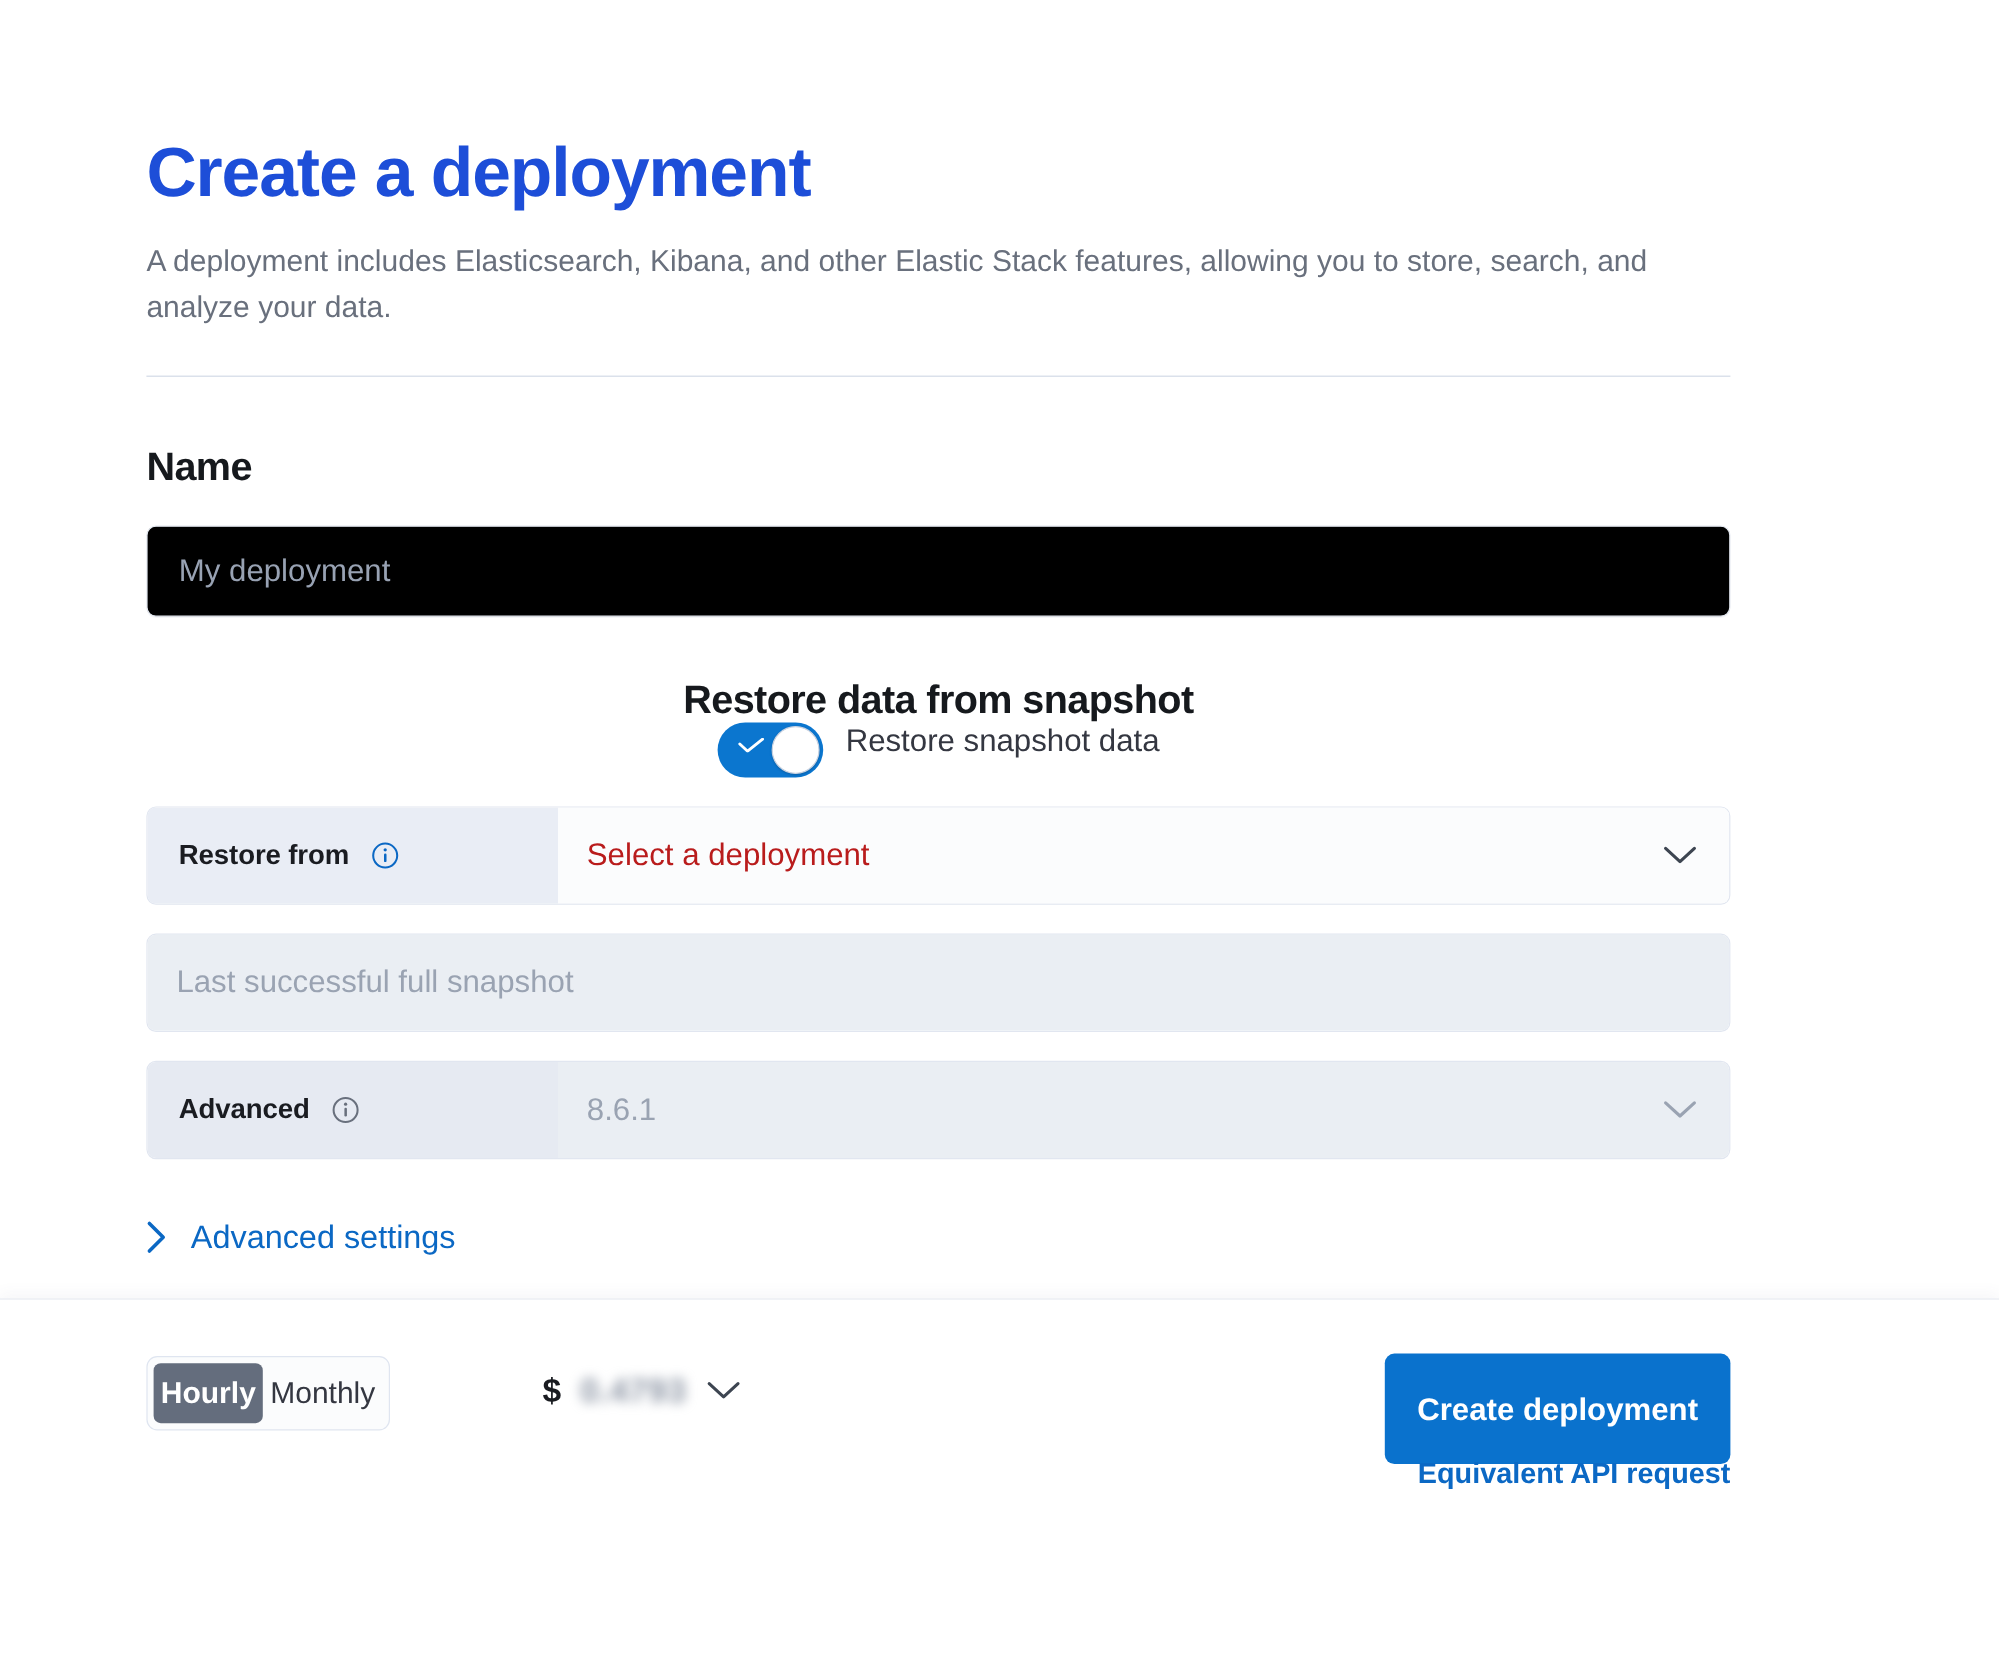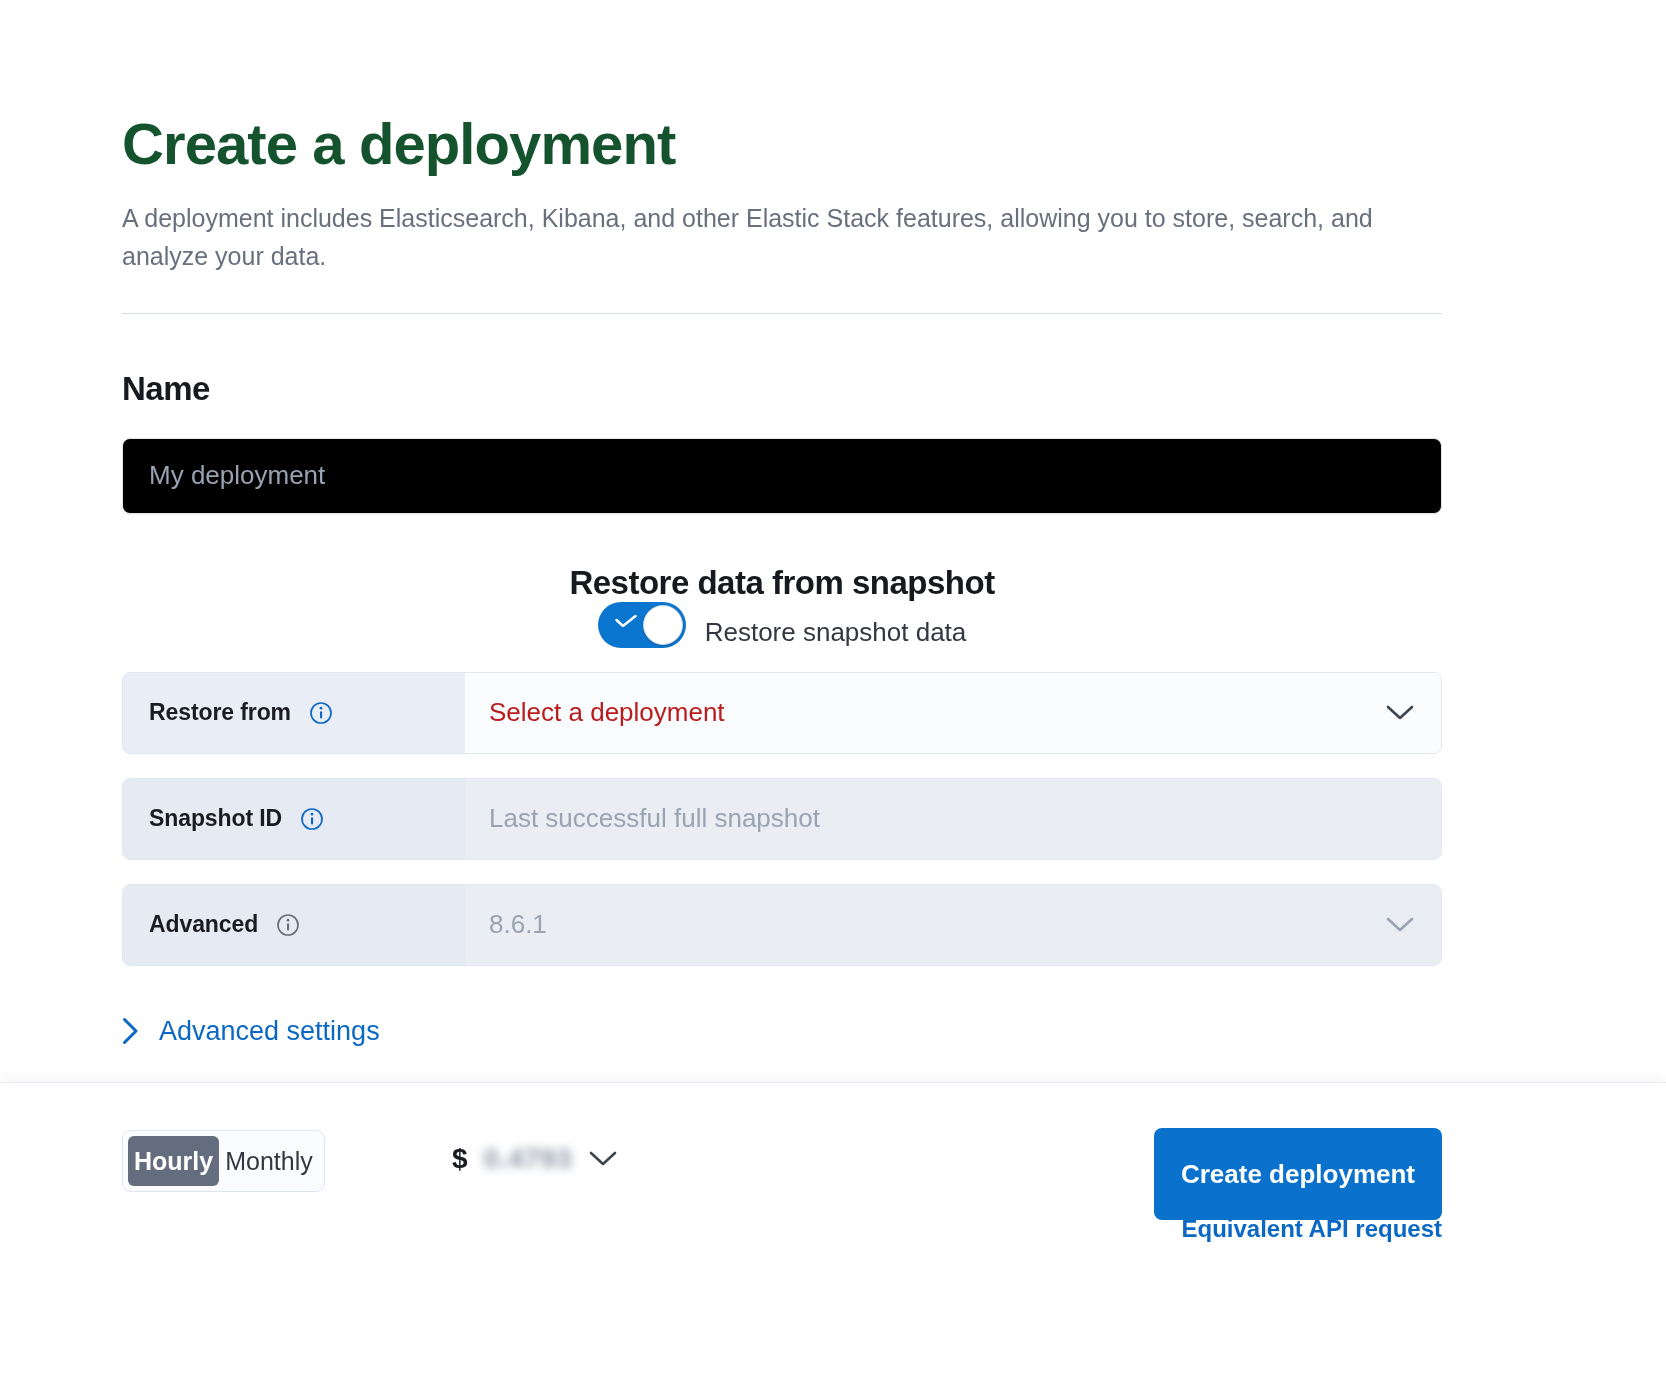--- a/index.html
+++ b/index.html
@@ -36,21 +36,21 @@
     width: 1320px;
   }
 
   
   .page-title {
     margin-top: 112px;
     font-size: 58px;
     line-height: 1.12;
     font-weight: 700;
     letter-spacing: -0.9px;
-    color: #14532d;
+    color: #1d4ed8;
   }
 
   .page-desc {
     margin-top: 22px;
     font-size: 25px;
     line-height: 1.52;
     color: #69707d;
     max-width: 1270px;
     font-weight: 400;
   }
@@ -95,21 +95,21 @@
     margin-top: 50px;
     display: flex;
     align-items: center;
     justify-content: space-between;
     width: 1320px;
     flex-direction: column;
   }
 
   .switch-wrap {
     display: flex;
-    align-items: flex-end;
+    align-items: flex-start;
     gap: 19px;
   }
 
   .switch {
     position: relative;
     width: 88px;
     height: 46px;
     border-radius: 23px;
     background: #0b76cf;
     flex: 0 0 auto;
@@ -361,28 +361,20 @@
           </div>
           <div class="row-field">
             <span class="val">Select a deployment</span>
             <svg class="chev-down" viewBox="0 0 30 18" fill="none">
               <path d="M3 3 L15 14 L27 3" stroke="#3d4551" stroke-width="2.6" stroke-linecap="round" stroke-linejoin="round"></path>
             </svg>
           </div>
         </div>
 
         <div class="form-row disabled">
-          <div class="row-label">
-            <span class="lbl">Snapshot ID</span>
-            <svg class="info-icon" viewBox="0 0 24 24">
-              <circle cx="12" cy="12" r="10" fill="none" stroke="#0b68c4" stroke-width="1.7"></circle>
-              <circle cx="12" cy="7.2" r="1.35" fill="#0b68c4"></circle>
-              <rect x="11" y="10.2" width="2.1" height="7.2" rx="1" fill="#0b68c4"></rect>
-            </svg>
-          </div>
           <div class="row-field">
             <span class="val">Last successful full snapshot</span>
           </div>
         </div>
 
         <div class="form-row disabled">
           <div class="row-label">
             <span class="lbl">Advanced</span>
             <svg class="info-icon" viewBox="0 0 24 24">
               <circle cx="12" cy="12" r="10" fill="none" stroke="#69707d" stroke-width="1.7"></circle>

